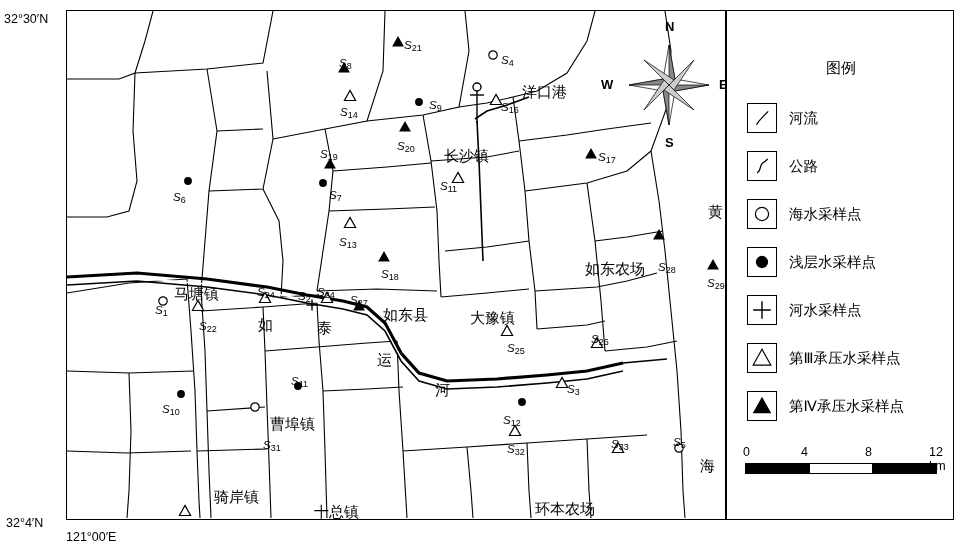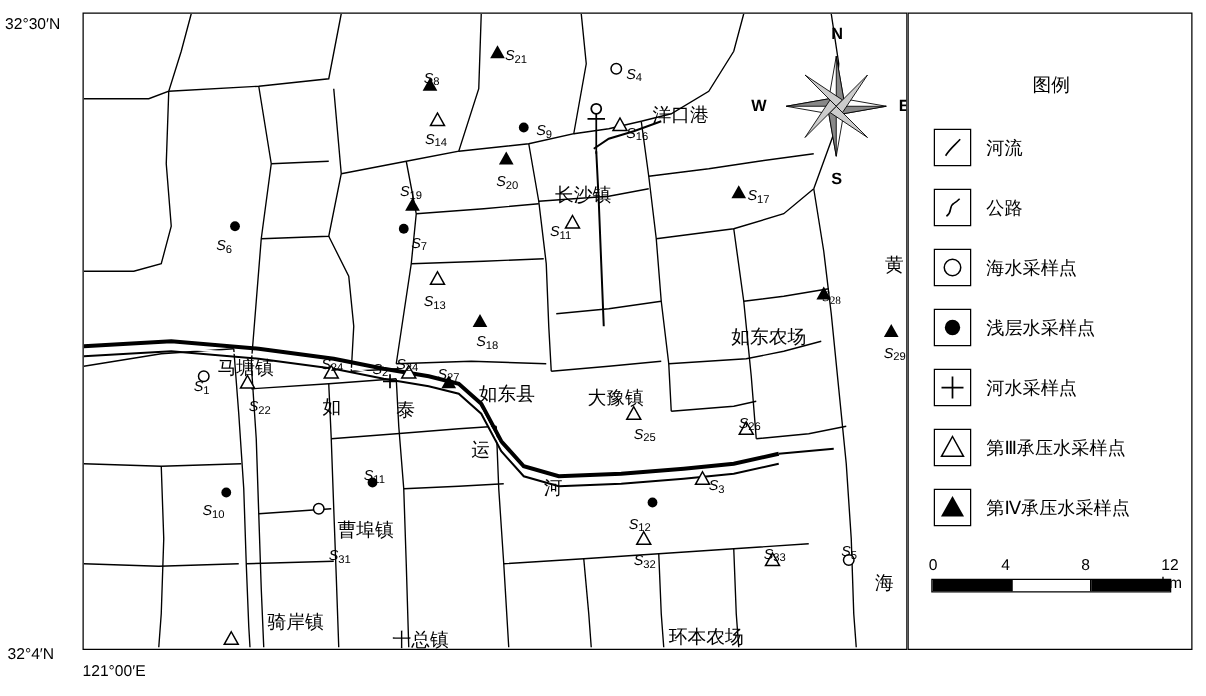--- a/index.html
+++ b/index.html
@@ -284,21 +284,21 @@
           <svg width="14" height="14" viewBox="0 0 14 14">
             <polygon points="7,1.12 12.879999999999999,11.620000000000001 1.12,11.620000000000001" fill="#000"></polygon>
           </svg>
         </div>
         <div class="pt-label" style="left: 283px; top: 283px;"><i>S</i><span class="sub">27</span></div>
         <div style="position: absolute; left: 585px; top: 217px; width: 14px; height: 14px;">
           <svg width="14" height="14" viewBox="0 0 14 14">
             <polygon points="7,1.12 12.879999999999999,11.620000000000001 1.12,11.620000000000001" fill="#000"></polygon>
           </svg>
         </div>
-        <div class="pt-label" style="left: 591px; top: 221px; font-family: Liberation Serif, serif;"><i>S</i><span class="sub">28</span></div>
+        <div class="pt-label" style="left: 591px; top: 250px;"><i>S</i><span class="sub">28</span></div>
         <div style="position: absolute; left: 639px; top: 247px; width: 14px; height: 14px;">
           <svg width="14" height="14" viewBox="0 0 14 14">
             <polygon points="7,1.12 12.879999999999999,11.620000000000001 1.12,11.620000000000001" fill="#000"></polygon>
           </svg>
         </div>
         <div class="pt-label" style="left: 640px; top: 266px;"><i>S</i><span class="sub">29</span></div>
         <div style="position: absolute; left: 111px; top: 493px; width: 14px; height: 14px;">
           <svg width="14" height="14" viewBox="0 0 14 14">
             <polygon points="7,1.3999999999999995 12.600000000000001,11.48 1.3999999999999995,11.48" fill="#fff" stroke="#000" stroke-width="1.2"></polygon>
           </svg>

